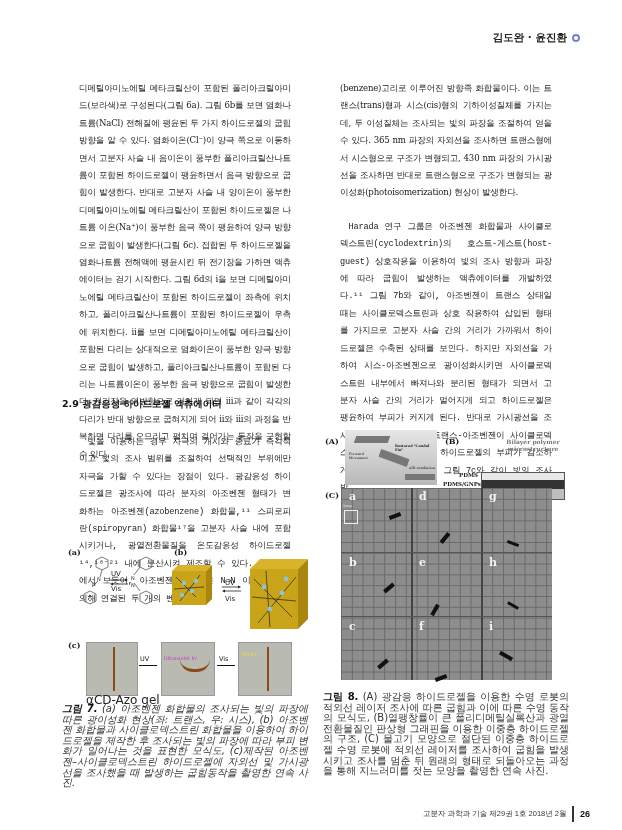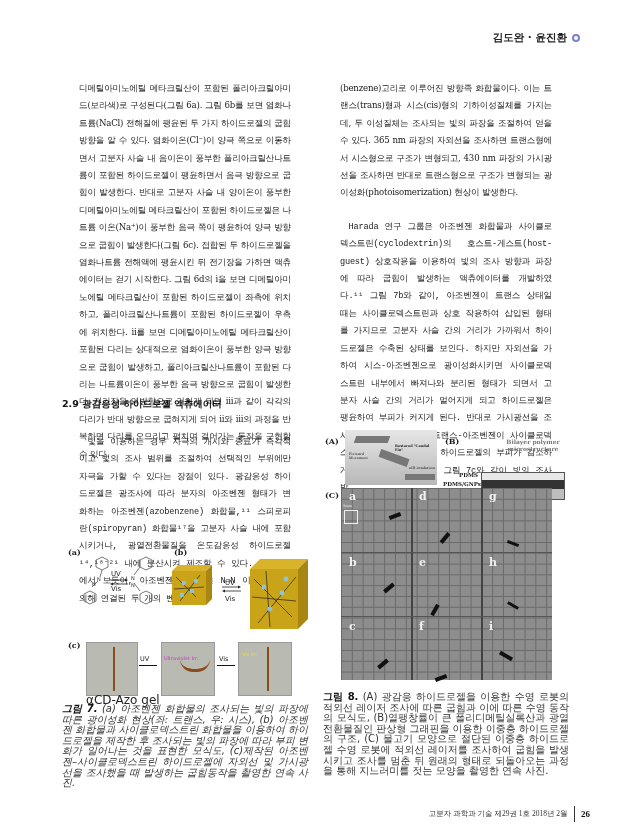--- a/index.html
+++ b/index.html
@@ -15,21 +15,21 @@
   .colR { left: 323px; top: 63px; width: 246px; }
   .sect { position: absolute; left: 62px; top: 398px; font-family: "DejaVu Sans", sans-serif;
           font-size: 9.5px; font-weight: bold; color: #111; }
   .colL2 { left: 62px; top: 417px; width: 246px; }
   .fig { position: absolute; }
   .lbl { font-family: "DejaVu Serif", serif; font-weight: bold; font-size: 8px; position: absolute; }
   .caption { position: absolute; font-family: "DejaVu Sans", sans-serif; font-size: 10px; line-height: 10.6px;
              color: #333; text-align: justify; }
   .caption b { color: #111; }
   .footer { position: absolute; top: 806px; left: 380px; width: 210px; display: flex; align-items: center;
-            justify-content: flex-end; font-family: Liberation Serif, serif; font-size: 7.5px; color: #333; }
+            justify-content: flex-end; font-family: Liberation Sans, sans-serif; font-size: 7.5px; color: #333; }
   .footer .bar { width: 1.5px; height: 16px; background: #333; margin: 0 6px; }
   .footer .pg { font-weight: bold; font-size: 9px; color: #111; }
   .photo { position: absolute; background: #b9bbb3; border: 1px solid #999; }
   .grid { position: absolute; background-color: #8d8d8d;
           background-image: linear-gradient(#6a6a6a 1px, transparent 1px), linear-gradient(90deg, #6a6a6a 1px, transparent 1px);
           background-size: 10.8px 10.8px; }
   .panel-letter { position: absolute; color: #f2f2f2; font-family: "DejaVu Serif", serif; font-weight: bold; font-size: 11px; }
 </style>
 </head>
 <body>

